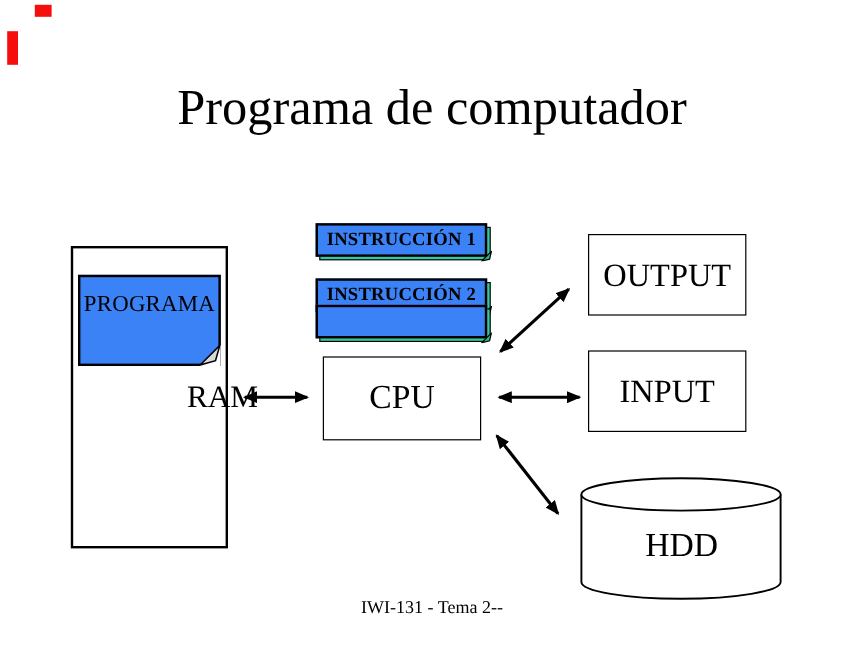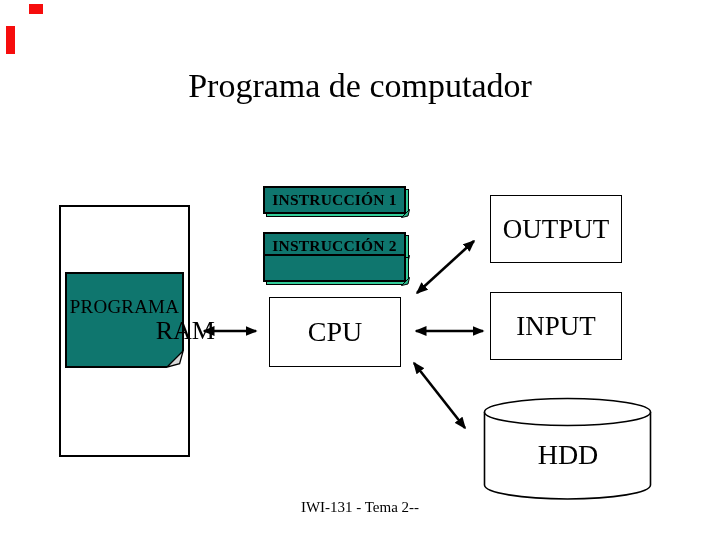--- a/index.html
+++ b/index.html
@@ -3,41 +3,41 @@
 <meta charset="utf-8">
 <style>
   html,body{margin:0;padding:0;background:#fff;}
   .slide{
     position:relative;width:720px;height:540px;background:#fff;overflow:hidden;
     font-family:"Liberation Serif","DejaVu Serif",serif;color:#000;
   }
   .slide *{box-sizing:border-box;}
   .title{
     position:absolute;left:0;right:0;top:66px;text-align:center;
-    font-size:34px;line-height:1.15;white-space:nowrap;
+    font-size:42px;line-height:1.15;white-space:nowrap;
   }
   .red-mark{position:absolute;background:#f60d0d;}
   .red-mark.a{left:29px;top:4px;width:14px;height:10px;}
   .red-mark.b{left:6px;top:26px;width:9px;height:28px;}
 
   .ram-container{
     position:absolute;left:59px;top:205px;width:131px;height:252px;
     border:2px solid #000;background:#fff;
   }
   .ram-label{
     position:absolute;left:59px;top:318px;width:156px;text-align:right;
     font-size:26px;line-height:1;
   }
   .green-box{
-    background:#0f766e;border:2px solid #000;position:absolute;
+    background:#3b82f6;border:2px solid #000;position:absolute;
     display:flex;align-items:center;justify-content:center;
   }
   .program-box{
-    left:65px;top:229px;width:119px;height:96px;
-    font-size:19px;padding-bottom:26px;letter-spacing:0.2px;margin-top:43px;
+    left:65px;top:229px;width:119px;height:76px;
+    font-size:19px;padding-bottom:26px;letter-spacing:0.2px;
   }
   .instr{
     left:263px;width:143px;height:28px;
     font-size:15.5px;font-weight:600;white-space:nowrap;letter-spacing:0.2px;
     box-shadow:3px 3px 0 -1px #33CC99, 3px 3px 0 0 #000;
   }
   .instr.i1{top:186px;} .instr.i2{top:220px;margin-top:12px;} .instr.i3{top:254px;}
   .fold-corner{position:absolute;bottom:-2px;right:-2px;display:block;}
   .instr .fold-corner{bottom:-6px;right:-6px;}
 

